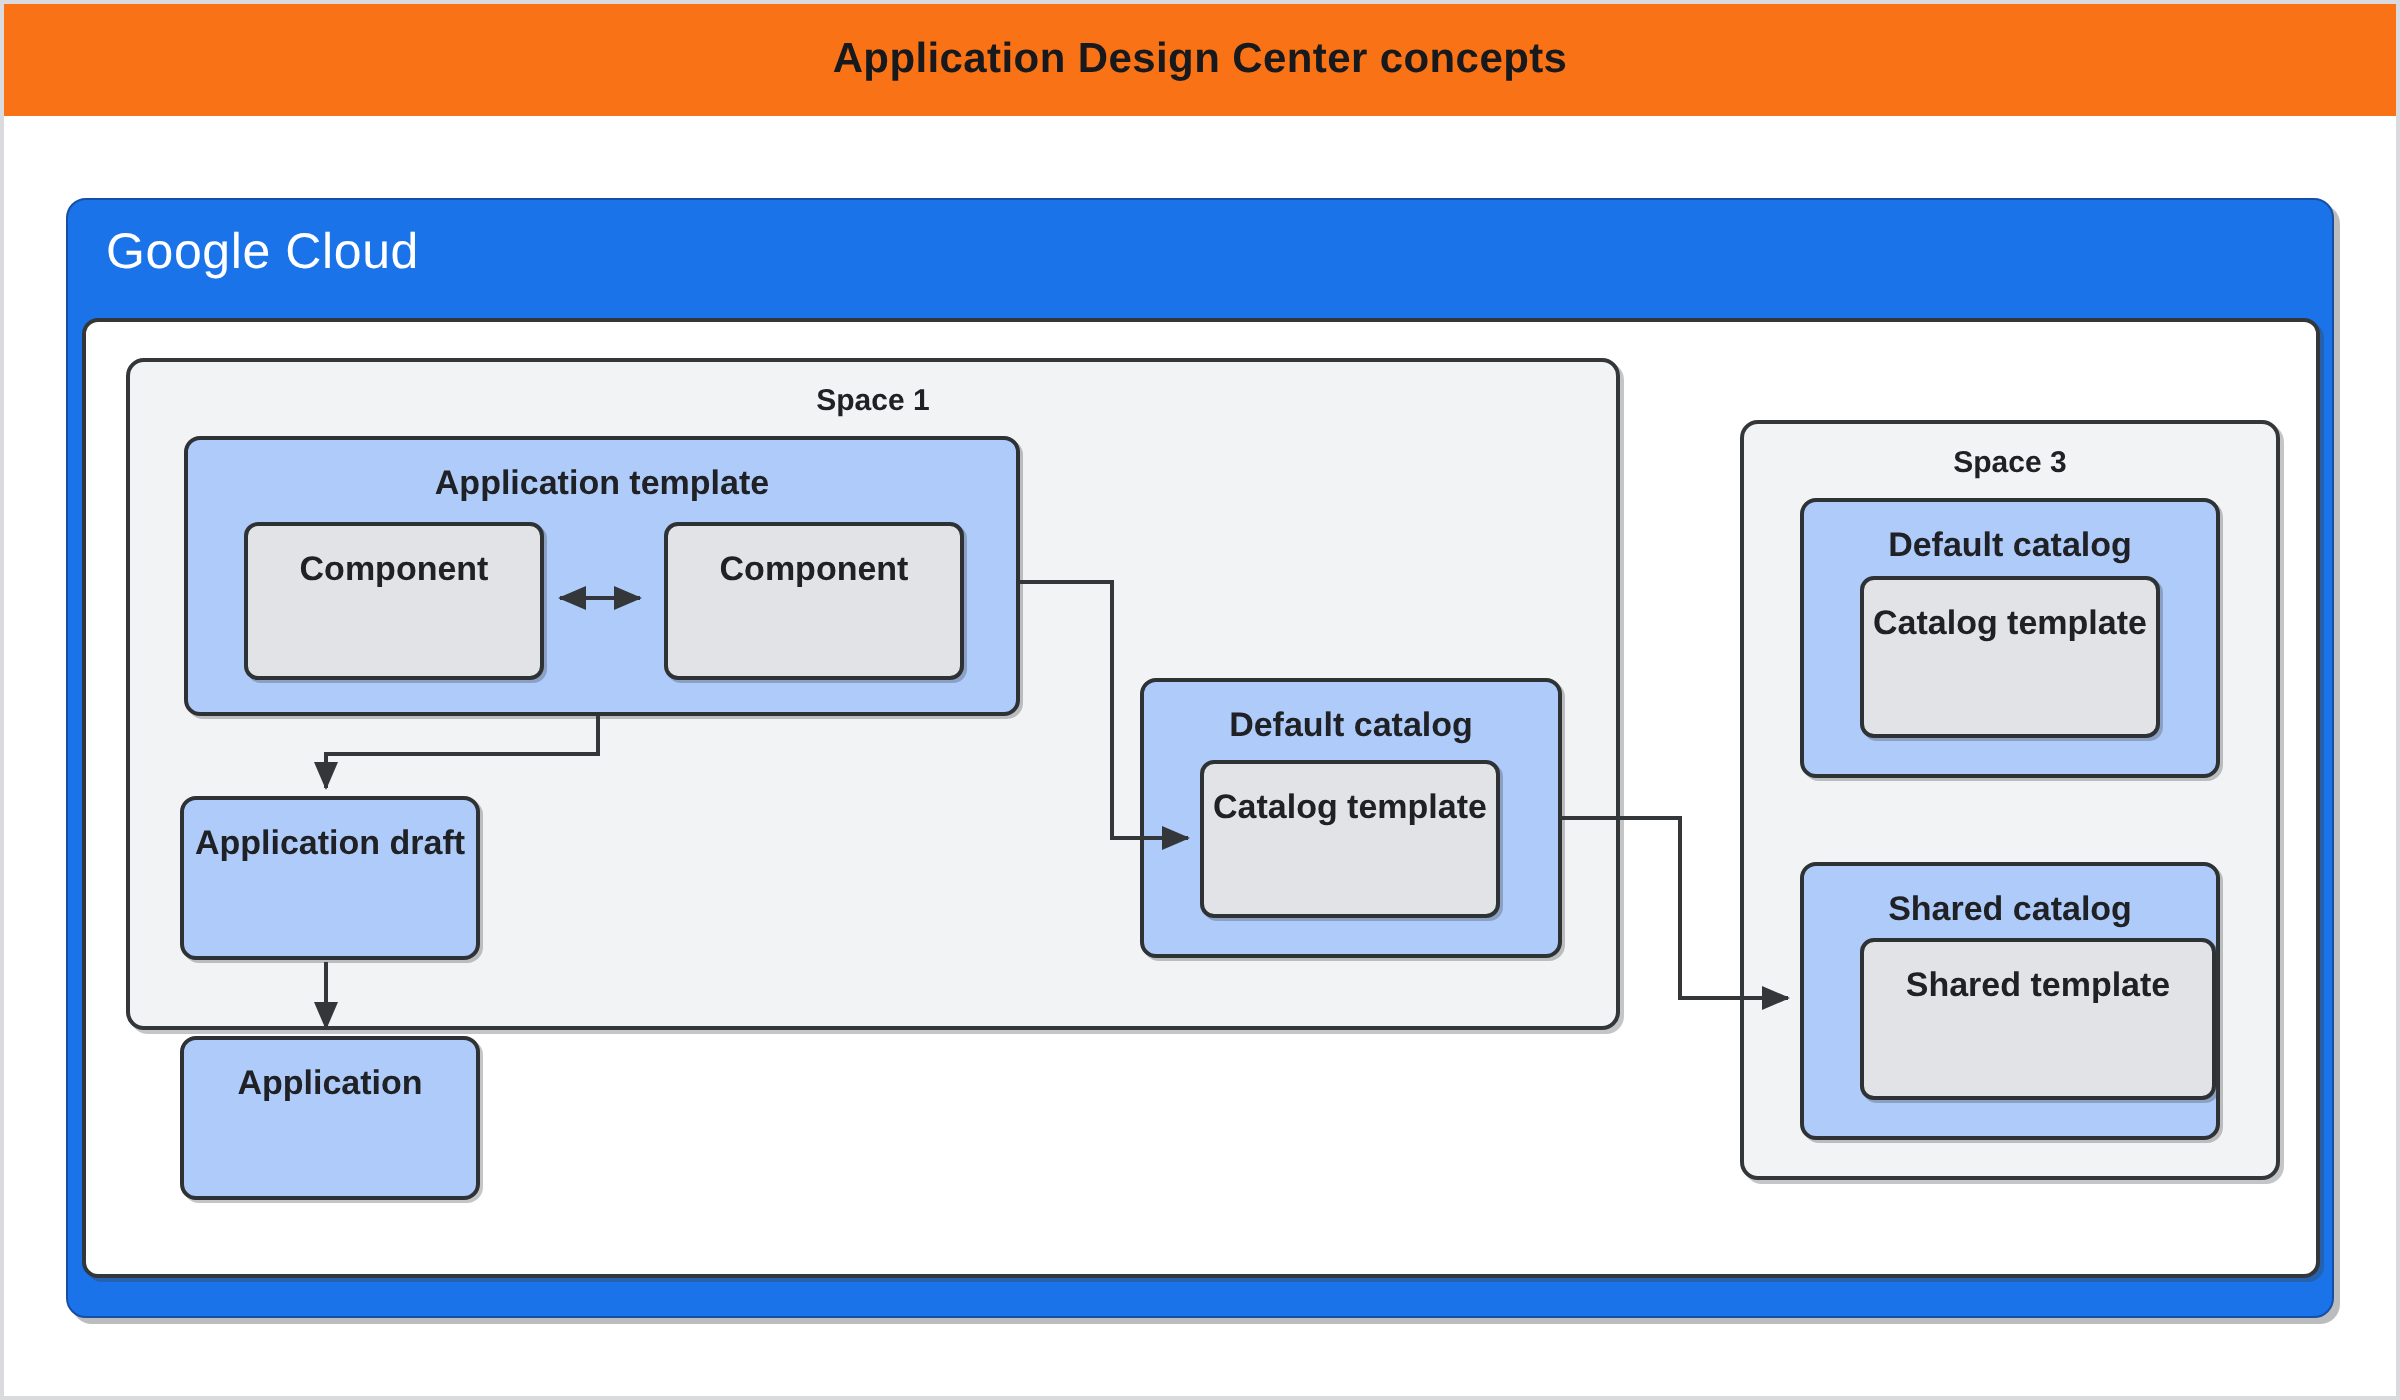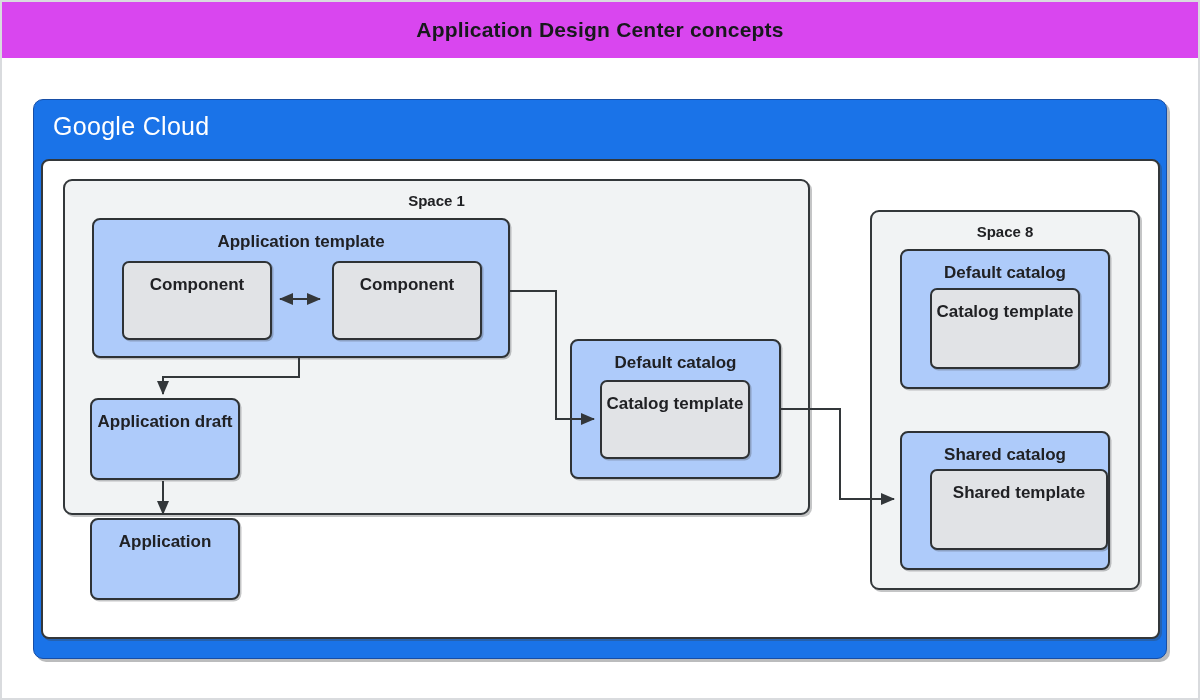--- a/index.html
+++ b/index.html
@@ -13,21 +13,21 @@
     background: #ffffff;
     box-shadow: inset 0 0 0 2px #d9dbde;
     overflow: hidden;
   }
 
   
   .title-band {
     position: absolute;
     left: 2px; top: 2px;
     width: 1196px; height: 56px;
-    background: #d946ef;
+    background: #f97316;
     display: flex;
     align-items: center;
     justify-content: center;
   }
   .title-band .page-title {
     font-size: 21px;
     font-weight: 700;
     letter-spacing: 0.2px;
     color: #17191c;
   }
@@ -164,21 +164,21 @@
 
     <div class="node node-blue default-cat-1">
       <div class="node-title">Default catalog</div>
       <div class="node node-gray catalog-tpl-1">
         <div class="node-title">Catalog template</div>
       </div>
     </div>
   </div>
 
   <div class="space space-2">
-    <div class="space-label">Space 8</div>
+    <div class="space-label">Space 3</div>
 
     <div class="node node-blue default-cat-2">
       <div class="node-title">Default catalog</div>
       <div class="node node-gray catalog-tpl-2">
         <div class="node-title">Catalog template</div>
       </div>
     </div>
 
     <div class="node node-blue shared-cat">
       <div class="node-title">Shared catalog</div>

